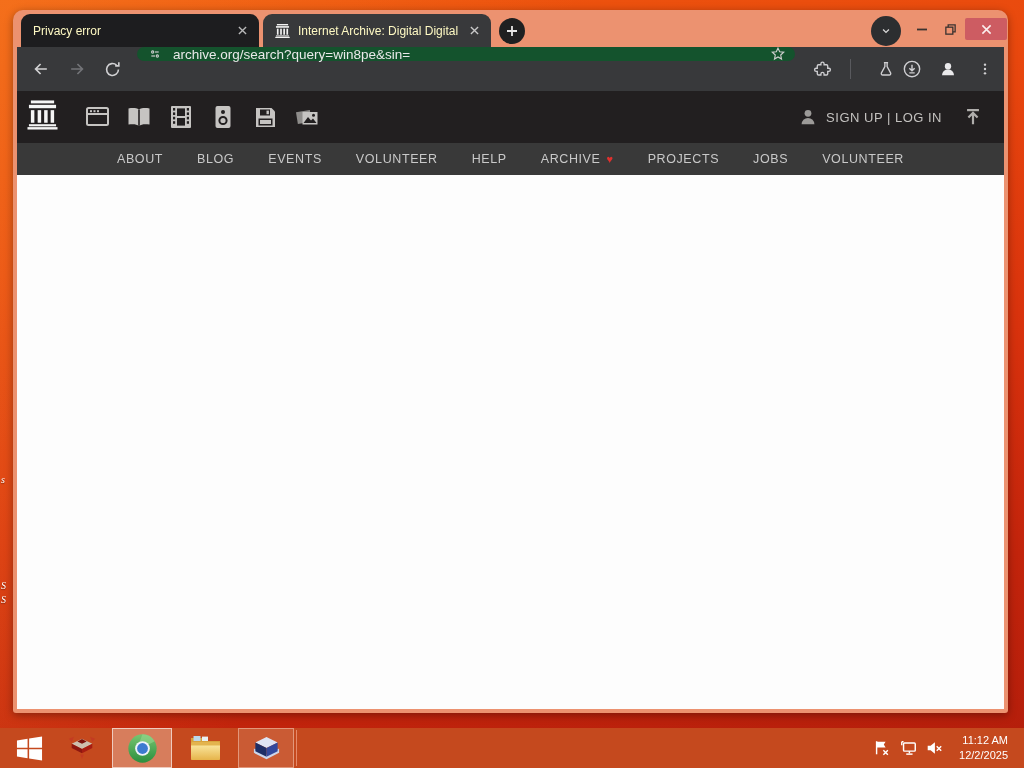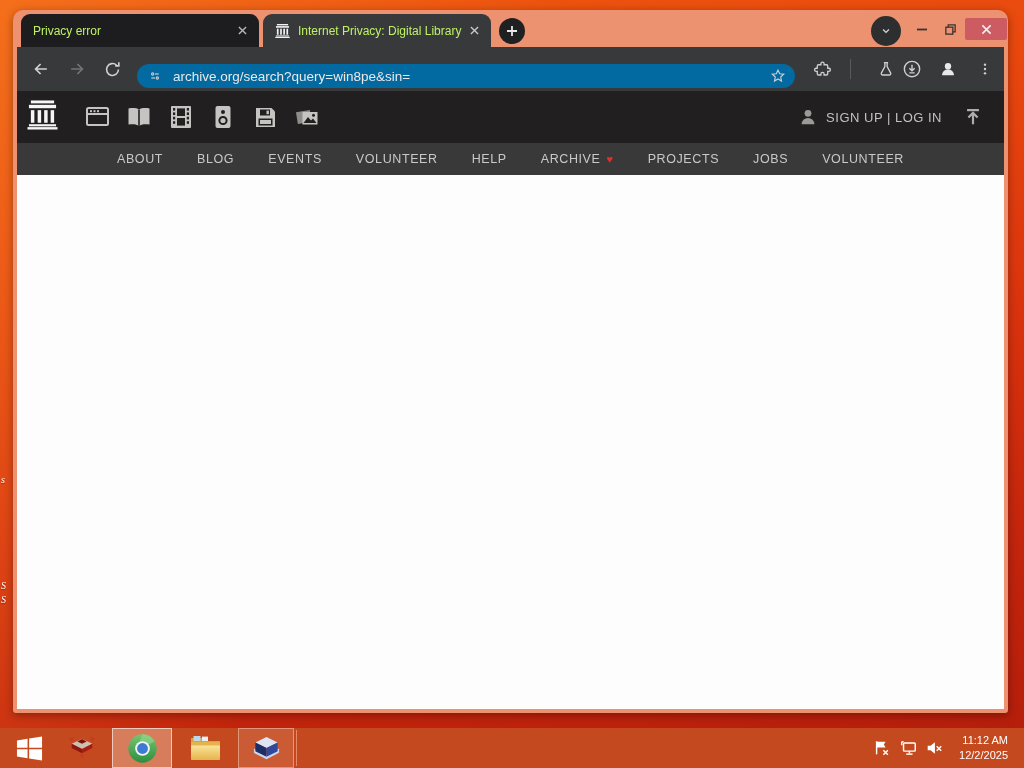--- a/index.html
+++ b/index.html
@@ -16,33 +16,33 @@
 
   
   .window { position:absolute; left:13px; top:10px; width:995px; height:703px;
     background:#ec9270; border-radius:10px 10px 3px 3px; box-shadow:0 2px 8px rgba(0,0,0,.35); }
 
   
   .tabstrip { position:absolute; left:0; top:0; right:0; height:37px; }
   .tab { position:absolute; top:4px; height:33px; border-radius:9px 9px 0 0; display:flex; align-items:center; padding:0 8px 0 12px; }
   .tab-inactive { left:8px; width:238px; background:#1d1d1f; }
   .tab-active { left:250px; width:228px; background:#38393b; }
-  .tab-title { flex:1; font-size:12px; color:#bef264; white-space:nowrap; overflow:hidden; }
+  .tab-title { flex:1; font-size:12px; color:#fef9c3; white-space:nowrap; overflow:hidden; }
   .tab-close { width:18px; height:18px; border-radius:50%; display:flex; align-items:center; justify-content:center; flex:0 0 auto; }
   .tab-favicon { width:15px; height:14px; margin-right:8px; flex:0 0 auto; }
   .newtab-btn { position:absolute; left:486px; top:8px; width:26px; height:26px; border-radius:50%; background:#1f2021; display:flex; align-items:center; justify-content:center; }
   .tabsearch-btn { position:absolute; left:858px; top:6px; width:30px; height:30px; border-radius:50%; background:#2c2e30; display:flex; align-items:center; justify-content:center; }
   .cap-btn { position:absolute; top:8px; width:26px; height:22px; display:flex; align-items:center; justify-content:center; }
   .btn-min { left:896px; } .btn-restore { left:924px; }
   .btn-close { position:absolute; left:952px; top:8px; width:42px; height:22px; background:#cd5c62; border-radius:2px; display:flex; align-items:center; justify-content:center; }
 
   
   .toolbar { position:absolute; left:4px; right:4px; top:37px; height:44px; background:#38393b; }
   .tb-btn { position:absolute; top:8px; width:28px; height:28px; display:flex; align-items:center; justify-content:center; border-radius:50%; }
-  .omnibox { position:absolute; left:120px; top:17px; width:658px; height:24px; border-radius:15px; background:#0369a1; display:flex; align-items:center; padding:0 8px 0 10px; }
+  .omnibox { position:absolute; left:120px; top:0; width:658px; height:14px; border-radius:15px; background:#14532d; display:flex; align-items:center; padding:0 8px 0 10px; }
   .omnibox input { flex:1; background:transparent; border:none; outline:none; color:#e9e9e9; font-size:13.5px; font-family:inherit; margin-left:10px; }
   .tb-divider { position:absolute; left:833px; top:12px; width:1px; height:20px; background:#595a5e; }
 
   
   .content { position:absolute; left:4px; right:4px; top:81px; bottom:4px; background:#fdfdfd; overflow:hidden; }
   .ia-header { height:52px; background:#221f20; display:flex; align-items:center; }
   .ia-logo-svg { margin-left:10px; flex:0 0 auto; }
   .ia-logotext { margin-left:9px; color:#f5f5f5; font-family:"Liberation Serif","DejaVu Serif",serif; font-weight:bold; font-size:15px; line-height:16px; letter-spacing:3px; }
   .media-icons { display:flex; gap:16px; margin-left:26px; align-items:center; }
   .media-icons .mi { width:26px; height:26px; display:flex; align-items:center; justify-content:center; }
@@ -99,21 +99,21 @@
               <rect x="2" y="4.5" width="28" height="3.5"></rect>
               <rect x="4" y="10" width="3.6" height="13"></rect>
                 <rect x="11" y="10" width="3.6" height="13"></rect>
                 <rect x="17.7" y="10" width="3.6" height="13"></rect>
                 <rect x="24.4" y="10" width="3.6" height="13"></rect>
               <rect x="2" y="24.5" width="28" height="2.2"></rect>
                 <rect x="0.5" y="27.5" width="31" height="2.5"></rect>
             </g>
           </svg>
         </span>
-        <span class="tab-title">Internet Privacy: Digital Library</span>
+        <span class="tab-title">Internet Archive: Digital Digital</span>
         <span class="tab-close">
           <svg width="9" height="9" viewBox="0 0 10 10">
               <path d="M1 1 L9 9 M9 1 L1 9" stroke="#c9c9c9" stroke-width="1.5"></path>
             </svg>
         </span>
       </div>
 
       <div class="newtab-btn">
         <svg width="12" height="12" viewBox="0 0 12 12">
             <path d="M6 1 V11 M1 6 H11" stroke="#e6e6e6" stroke-width="1.8"></path>

